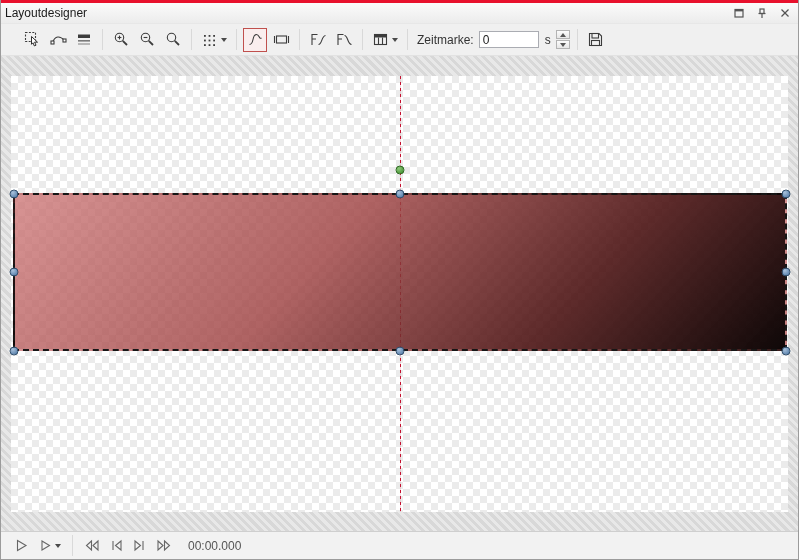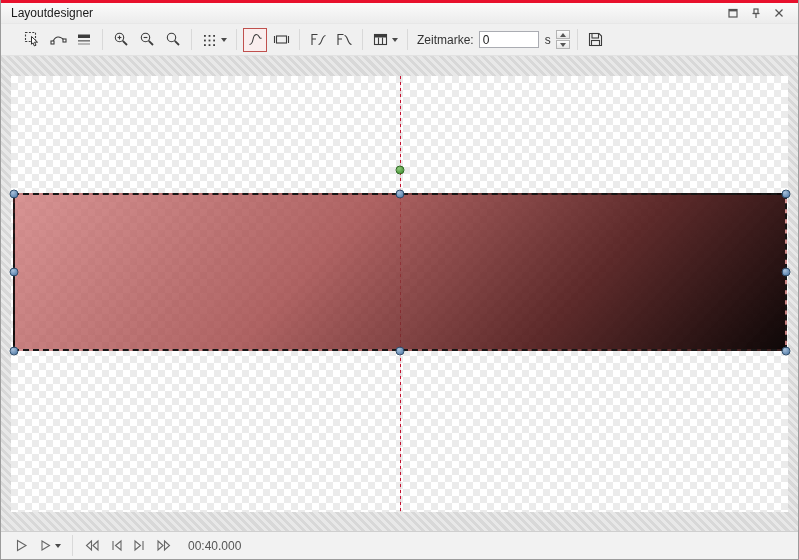--- a/index.html
+++ b/index.html
@@ -13,21 +13,21 @@
   .window {
     width:799px; height:560px;
     border:1px solid #9b9b9b; border-top:none;
     display:flex; flex-direction:column;
     background:#f0f0f0; overflow:hidden;
   }
   .accent { height:3px; background:#e8112d; flex:0 0 auto; }
   .titlebar {
     height:20px; flex:0 0 auto;
     display:flex; align-items:center;
-    padding:0 10px;
+    padding:0 4px;
     background:linear-gradient(#fbfbfb,#ececec);
     gap:40px;
   }
   .title { font-size:12px; color:#1a1a1a; }
   .win-controls { margin-left:auto; display:flex; align-items:center; gap:5px; }
   .winbtn { width:18px; height:16px; display:flex; align-items:center; justify-content:center;
     background:none; border:none; padding:0; }
   .wic { stroke:#555; fill:none; stroke-width:1.2; }
 
   .toolbar {
@@ -323,16 +323,16 @@
           <line x1="10" y1="2" x2="10" y2="11"></line>
       </svg>
     </button>
     <button class="pbtn">
       <svg class="pic" width="16" height="13" viewBox="0 0 16 13">
         <path d="M2 2 L7 6.5 L2 11 Z"></path>
           <path d="M8.5 2 L13.5 6.5 L8.5 11 Z"></path>
       </svg>
     </button>
 
-    <span class="timecode">00:40.000</span>
+    <span class="timecode">00:00.000</span>
   </div>
 
 </div>
 
 </body></html>

